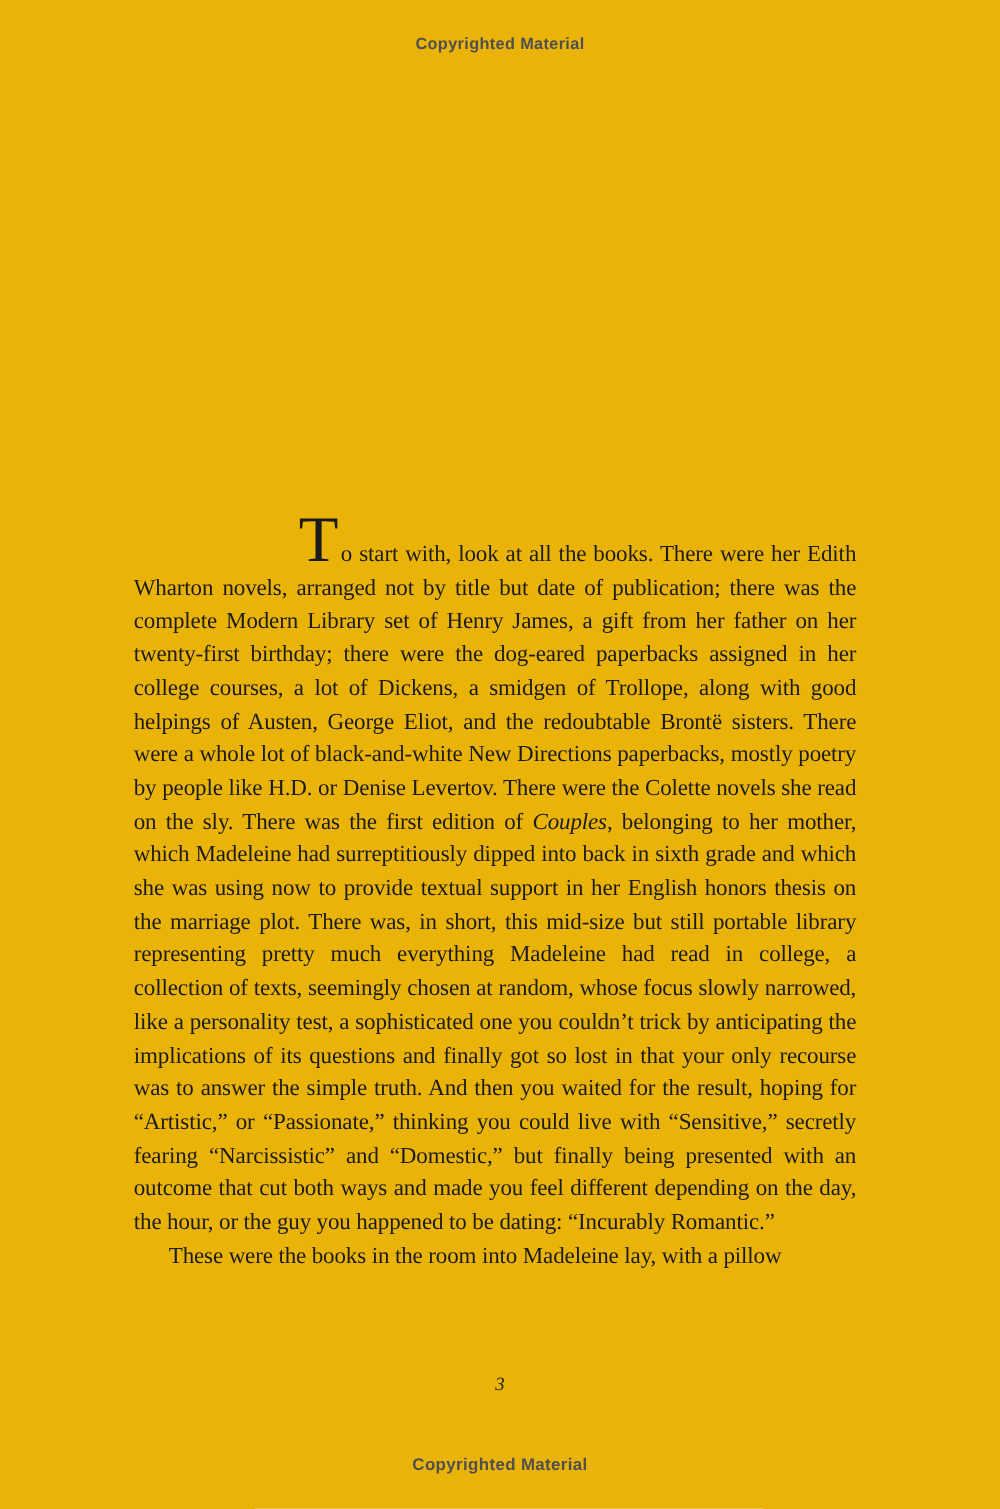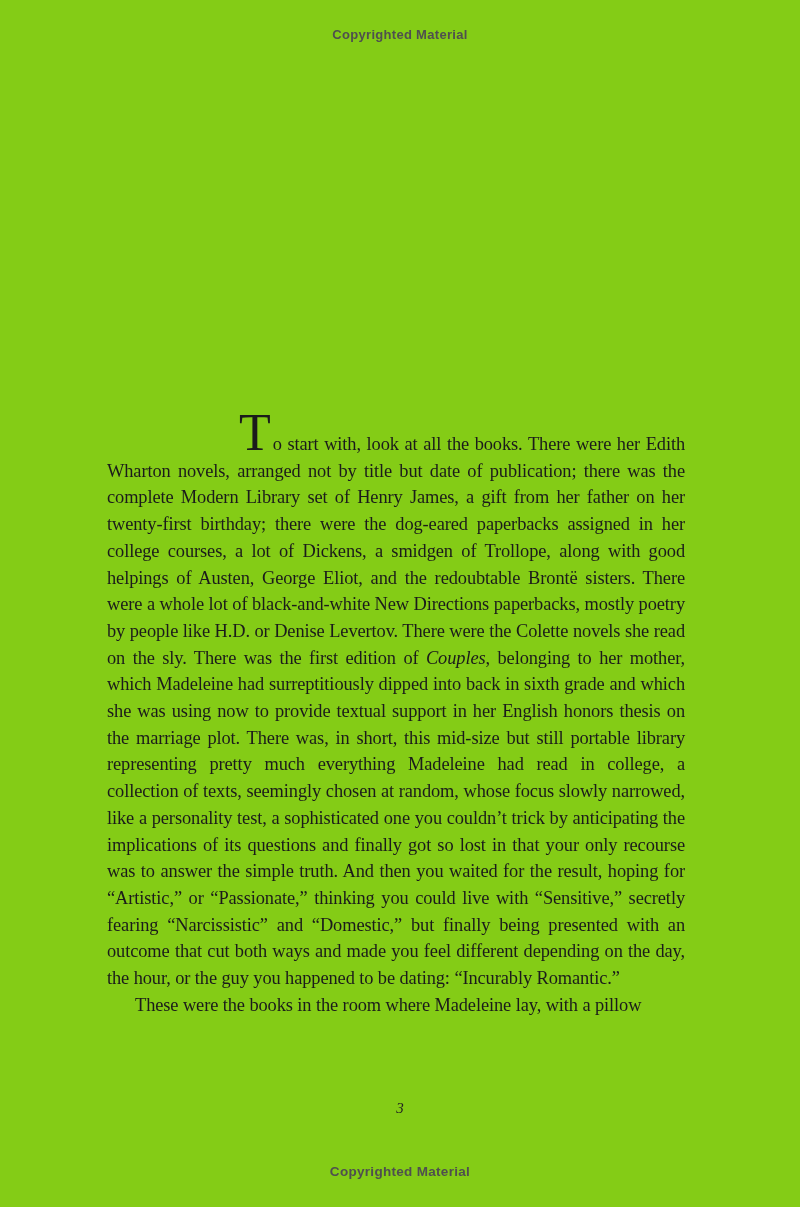--- a/index.html
+++ b/index.html
@@ -8,21 +8,21 @@
     width: 800px;
     height: 1207px;
     position: relative;
     font-family: "Liberation Serif", serif;
     color: #1b1b1b;
     overflow: hidden;
   }
   .book-page {
     position: absolute;
     inset: 0;
-    background: #84cc16;
+    background: #eab308;
     text-decoration: underline;
   }
   .copyright {
     position: absolute;
     left: 0;
     width: 100%;
     text-align: center;
     font-family: "Liberation Sans", sans-serif;
     font-weight: bold;
     color: #4f4f4f;
@@ -61,20 +61,20 @@
 </style>
 </head>
 <body>
 
 <div class="book-page">
 
   <div class="copyright top">Copyrighted Material</div>
 
   <div class="text-block">
     <p class="para opening"><span class="dropcap">T</span><span>o start with, look at all the books. There were her Edith Wharton novels, arranged not by title but date of publication; there was the complete Modern Library set of Henry James, a gift from her father on her twenty-first birthday; there were the dog-eared paperbacks assigned in her college courses, a lot of Dickens, a smidgen of Trollope, along with good helpings of Austen, George Eliot, and the redoubtable Brontë sisters. There were a whole lot of black-and-white New Directions paperbacks, mostly poetry by people like H.D. or Denise Levertov. There were the Colette novels she read on the sly. There was the first edition of </span><span class="italic">Couples</span><span>, belonging to her mother, which Madeleine had surreptitiously dipped into back in sixth grade and which she was using now to provide textual support in her English honors thesis on the marriage plot. There was, in short, this mid-size but still portable library representing pretty much everything Madeleine had read in college, a collection of texts, seemingly chosen at random, whose focus slowly narrowed, like a personality test, a sophisticated one you couldn’t trick by anticipating the implications of its questions and finally got so lost in that your only recourse was to answer the simple truth. And then you waited for the result, hoping for “Artistic,” or “Passionate,” thinking you could live with “Sensitive,” secretly fearing “Narcissistic” and “Domestic,” but finally being presented with an outcome that cut both ways and made you feel different depending on the day, the hour, or the guy you happened to be dating: “Incurably Romantic.”</span></p>
-    <p class="para indent">These were the books in the room where Madeleine lay, with a pillow</p>
+    <p class="para indent">These were the books in the room into Madeleine lay, with a pillow</p>
   </div>
 
   <div class="page-number">3</div>
 
   <div class="copyright bottom">Copyrighted Material</div>
 
 </div>
 
 </body></html>

